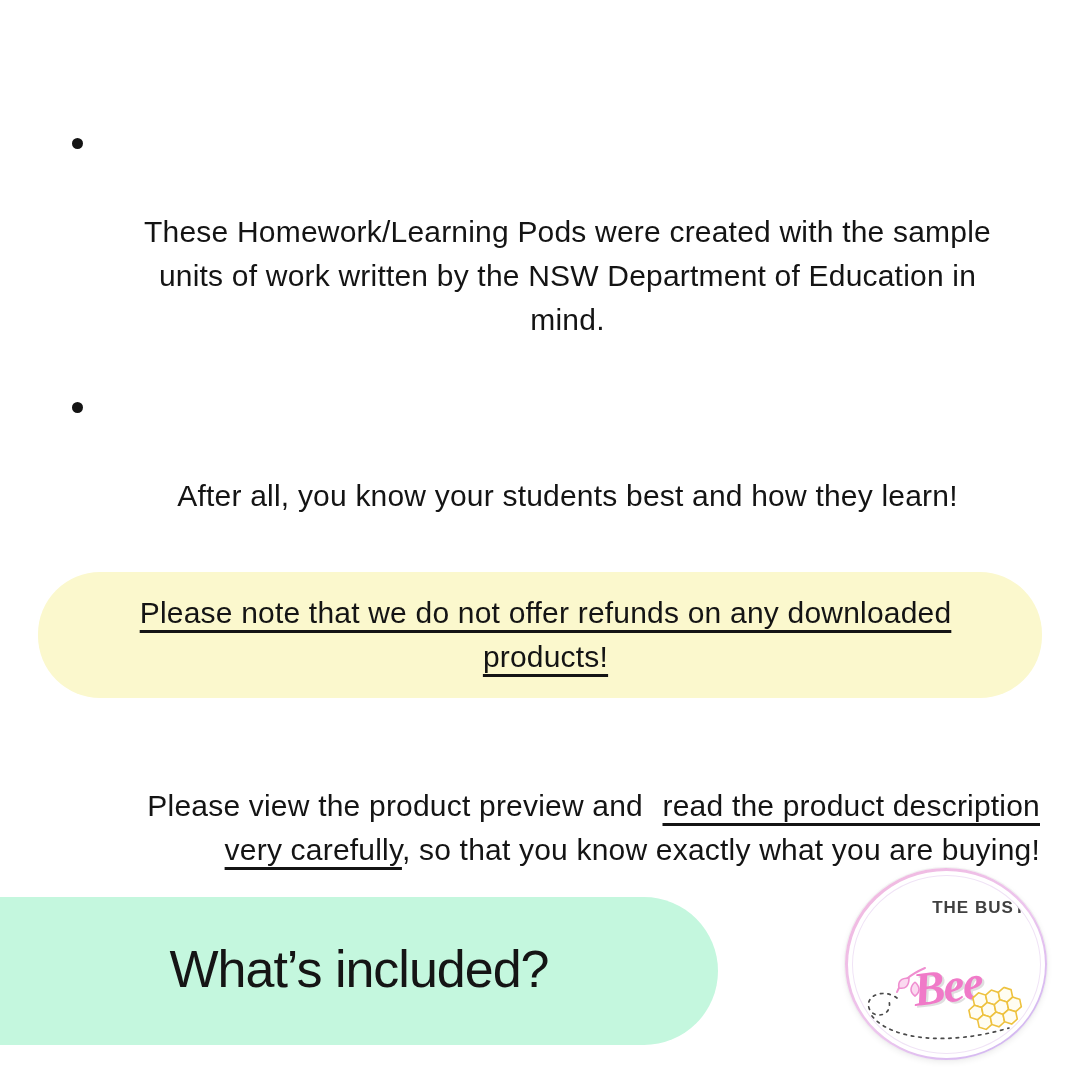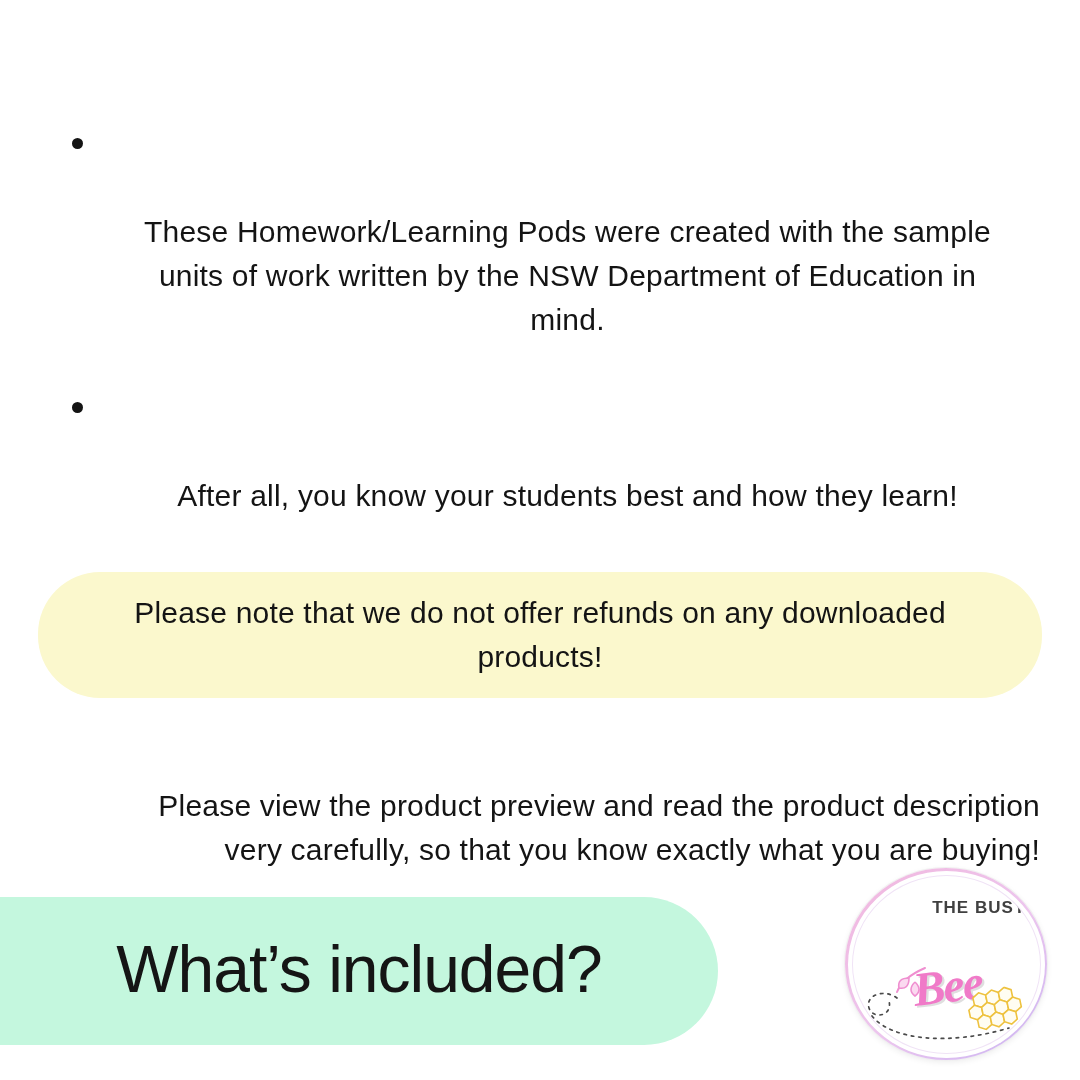--- a/index.html
+++ b/index.html
@@ -22,22 +22,24 @@
     letter-spacing:.2px;
   }
   .bullets li { position:relative; }
   .bullets li .dot {
     position:absolute; left:-28px; top:16px;
     width:11px; height:11px; border-radius:50%;
     background:var(--text,#141414);
   }
 
   .u {
+    text-decoration:underline;
     text-decoration-thickness:2.5px;
     text-underline-offset:7px;
+    margin-left:11px;
   }
 
   
   .note {
     position:absolute; left:38px; top:572px; width:1004px; height:126px;
     background: var(--note_bg, #FBF8CD);
     border-radius:62px;
     display:flex; align-items:center; justify-content:center;
     text-align:center; font-size:30px; line-height:44px;
     white-space:pre-line; letter-spacing:.2px;
@@ -51,21 +53,21 @@
   }
 
   
   .banner {
     position:absolute; left:0; top:897px; width:718px; height:148px;
     background: var(--banner_bg, #C4F7DE);
     border-radius:0 80px 80px 0;
     display:flex; align-items:center; justify-content:center;
   }
   .banner .title {
-    font-size:66px; letter-spacing:-1px; color:#151515;
+    font-size:52px; letter-spacing:-1px; color:#151515;
     transform:translateY(-2px);
   }
 
   
   .logo {
     position:absolute; left:845px; top:868px; width:202px; height:192px;
   }
   .logo-outer {
     width:100%; height:100%; border-radius:50%;
     background: linear-gradient(140deg, var(--ring_start,#F2B7DE) 0%, #ecc6ee 55%, var(--ring_end,#C9B3F2) 100%);

